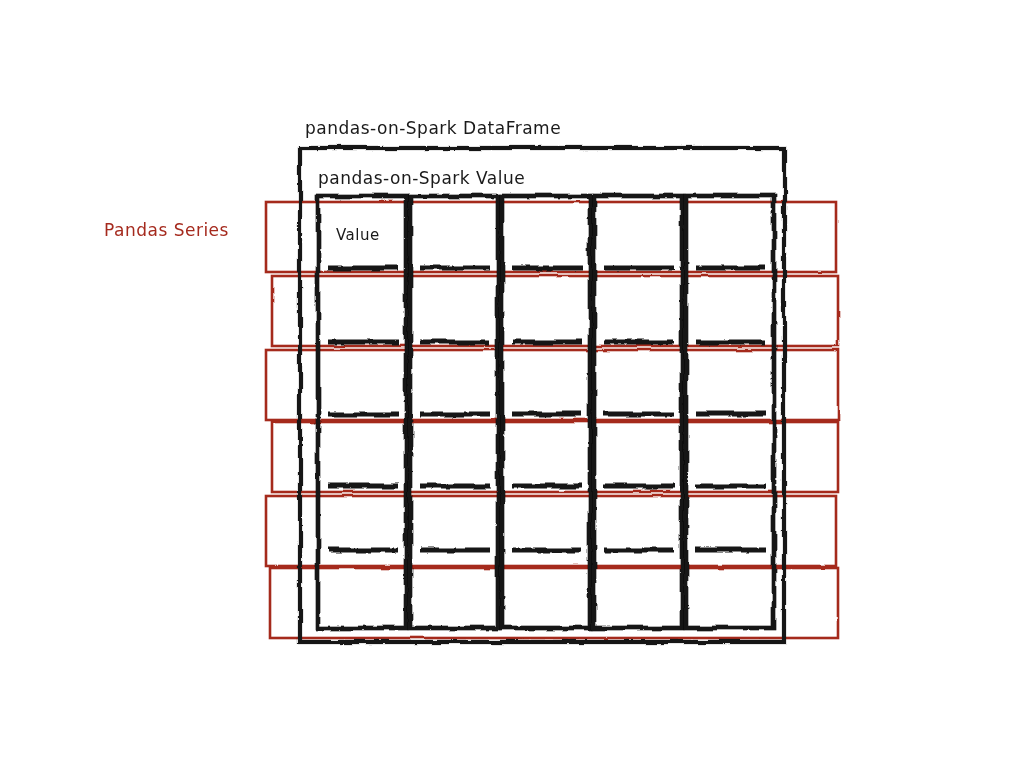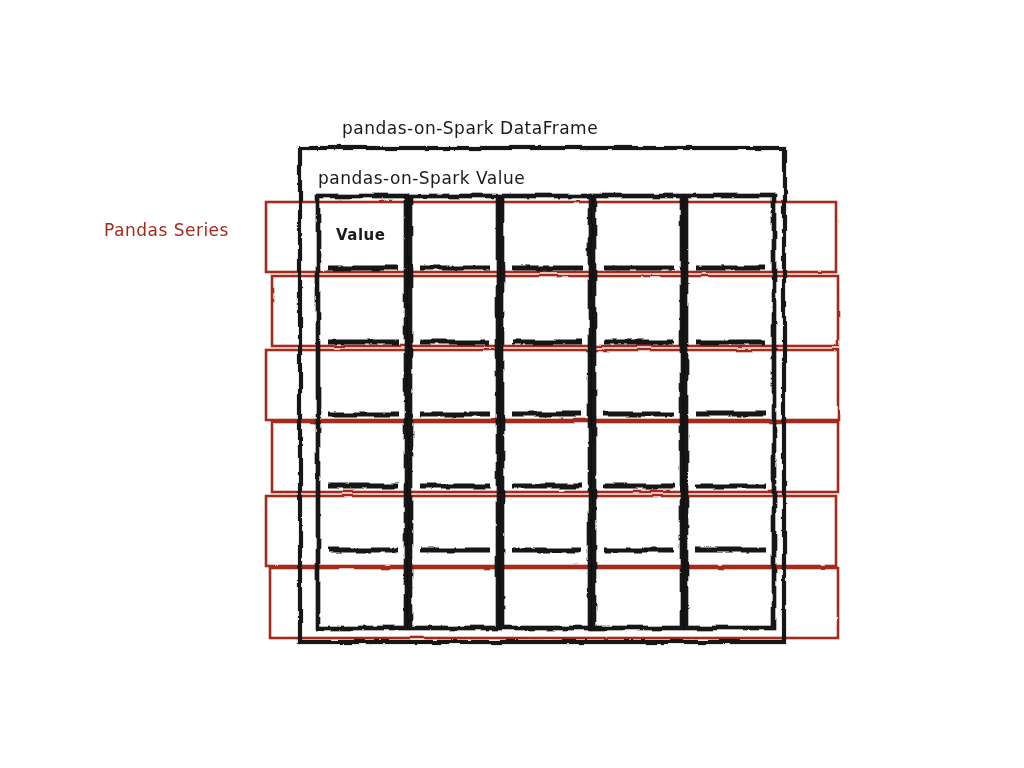--- a/index.html
+++ b/index.html
@@ -38,24 +38,24 @@
   .label-red {
     color: #a52a1e;
     font-size: 17px;
   }
 
   .label-value {
     color: #1a1a1a;
     font-size: 15px;
   }
 
-  #title-dataframe { left: 305px; top: 118px; margin-left: 37px; }
+  #title-dataframe { left: 305px; top: 118px; }
   #title-series    { left: 318px; top: 168px; }
   #label-pandas-series { left: 104px; top: 220px; }
-  #label-value { left: 336px; top: 226px; font-weight: bold; }
+  #label-value { left: 336px; top: 226px; }
 </style>
 </head>
 <body>
 
 <svg id="canvas" viewBox="0 0 1024 768" xmlns="http://www.w3.org/2000/svg">
   <defs>
     <filter id="rough" x="-8%" y="-8%" width="116%" height="116%">
       <feTurbulence type="fractalNoise" baseFrequency="0.045" numOctaves="4" seed="7" result="noise"></feTurbulence>
       <feDisplacementMap in="SourceGraphic" in2="noise" scale="4.5" xChannelSelector="R" yChannelSelector="G"></feDisplacementMap>
     </filter>

